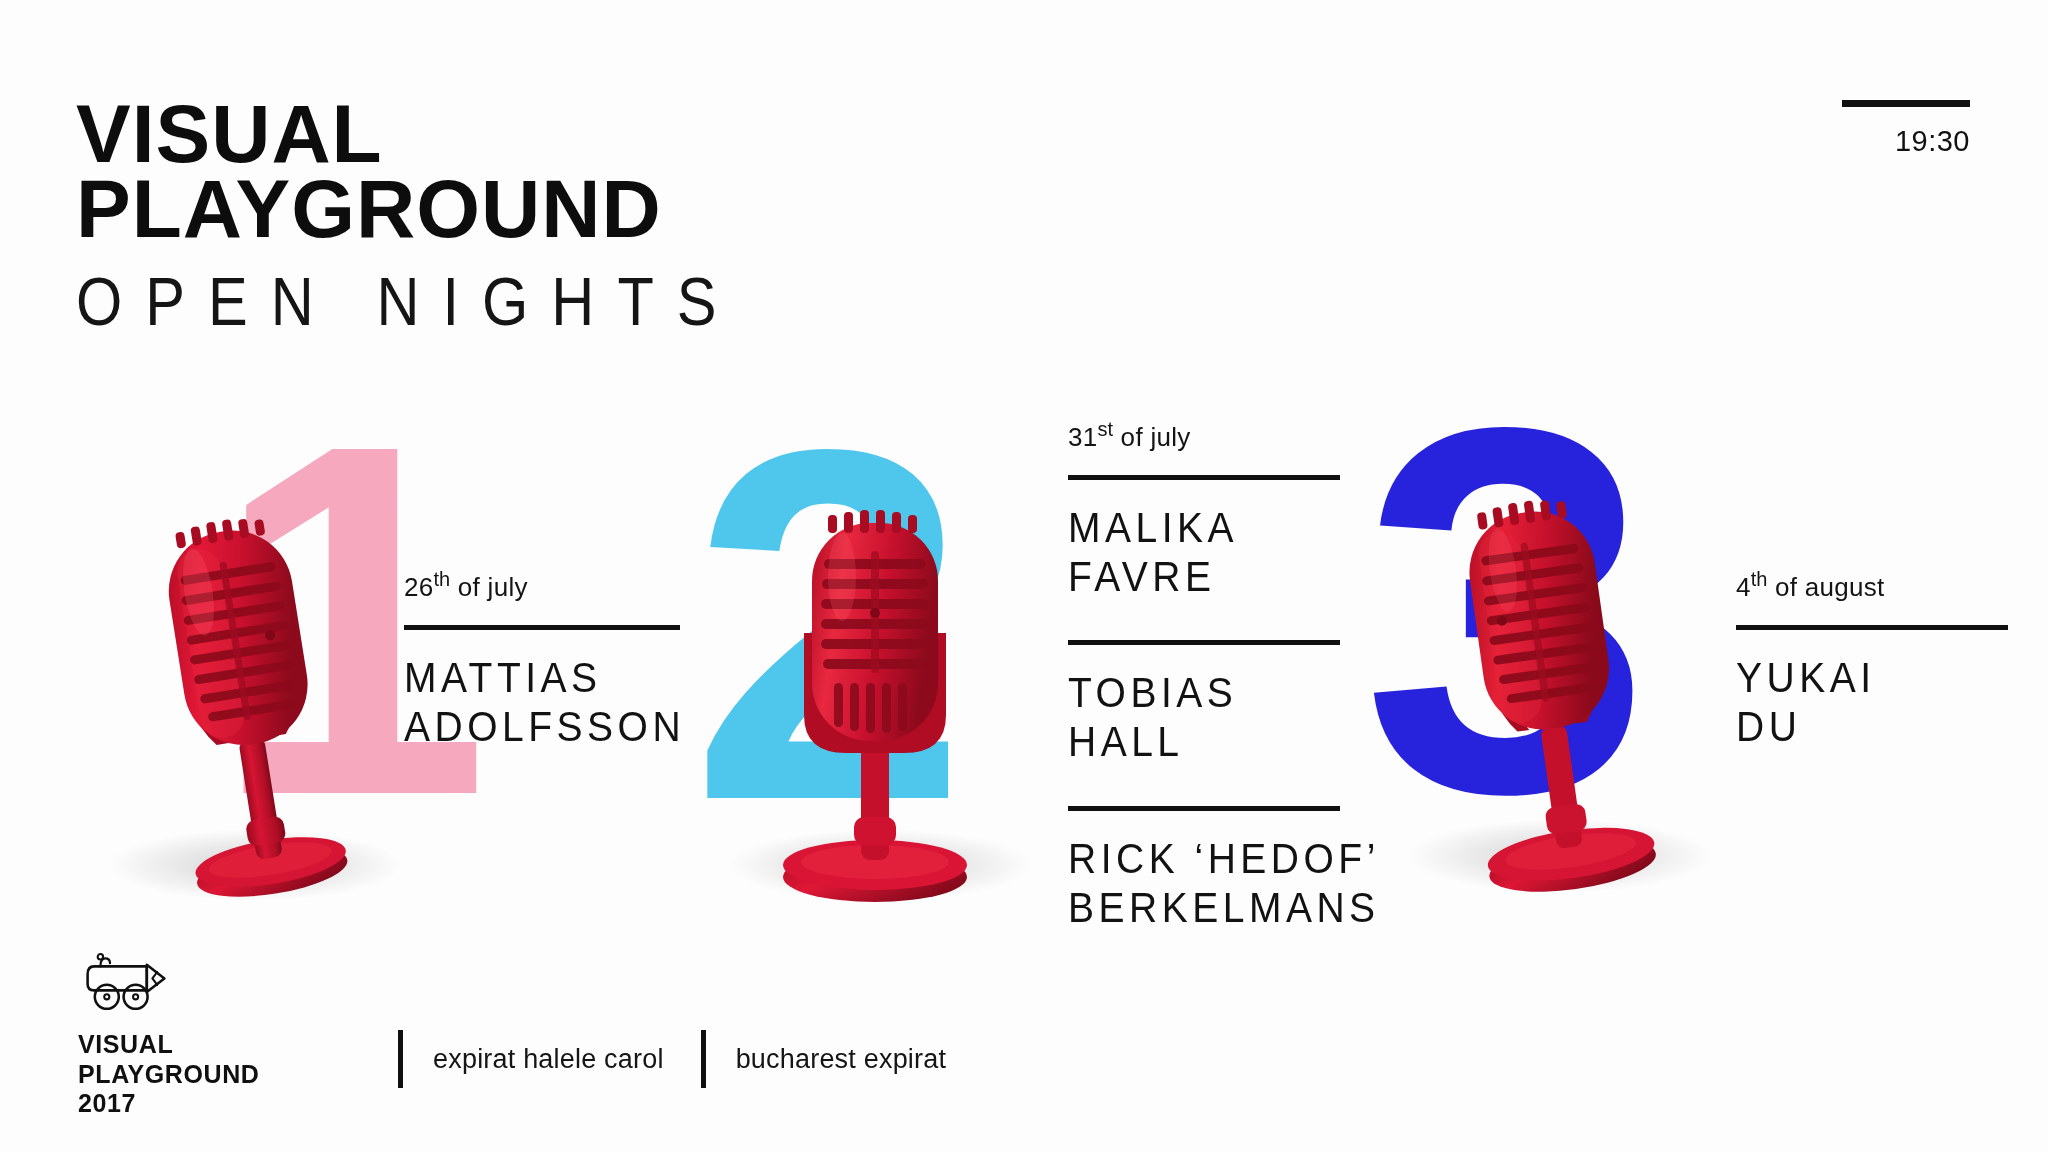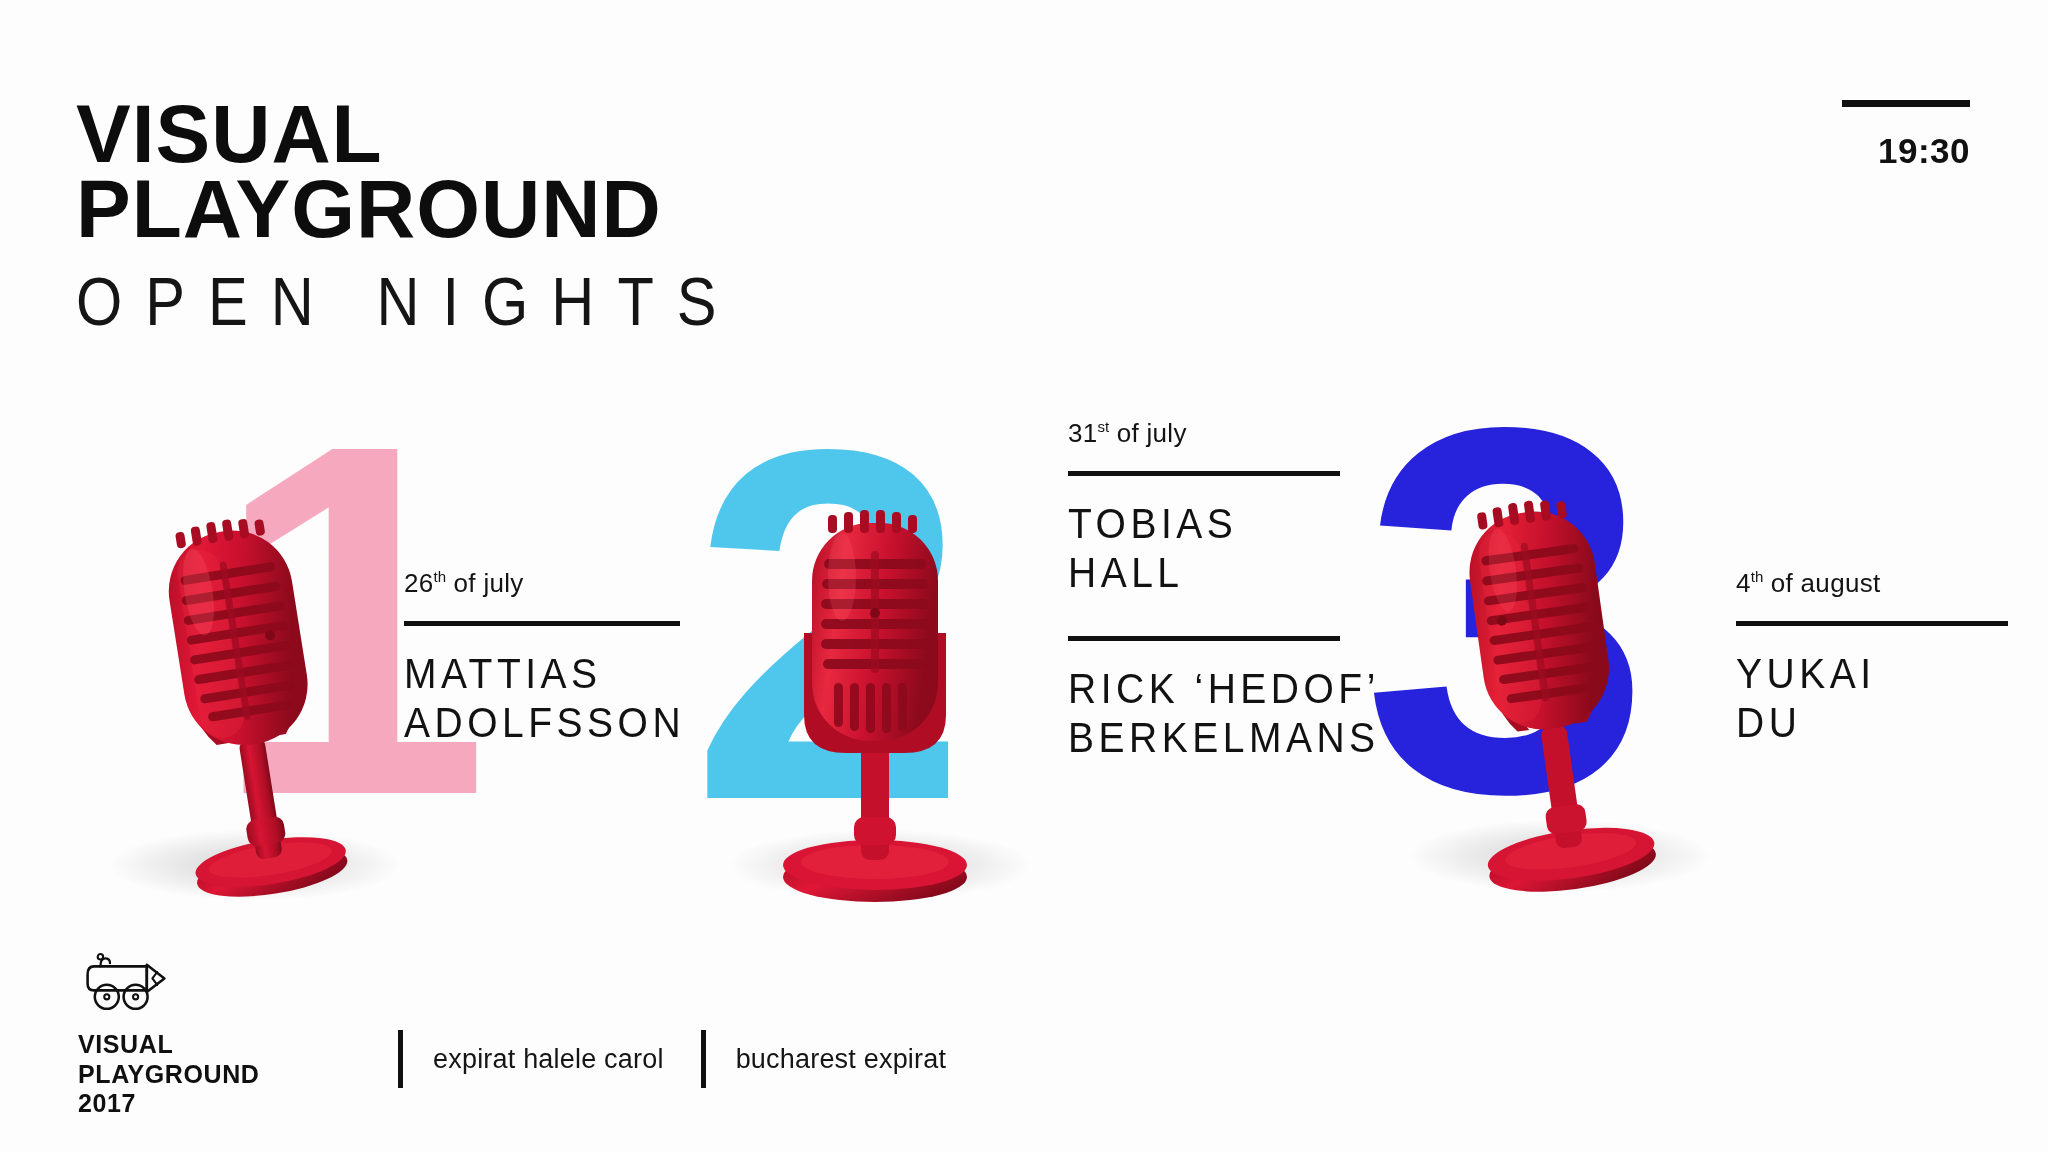--- a/index.html
+++ b/index.html
@@ -30,25 +30,24 @@
     letter-spacing:24px;
     color:#151515;
     transform:scaleY(1.12) scaleX(0.96);
     transform-origin:left top;
   }
 
   
   #clock-block { position:absolute; right:78px; top:100px; text-align:right; width:240px; }
   #clock-rule { height:7px; background:#111; width:128px; margin-left:auto; }
   #clock-time {
-    margin-top:24px;
-    font-size:35px;
+    margin-top:18px;
+    font-size:29px;
     letter-spacing:0.5px;
     color:#111;
-    font-weight:bold;
   }
 
   
   .numeral-group { position:absolute; }
   .numeral {
     position:absolute;
     font-family:"Liberation Sans", sans-serif;
     font-weight:bold;
     line-height:1;
     user-select:none;
@@ -85,21 +84,21 @@
   #lineup-2 { left:1068px; top:418px;  width:272px; }
   #lineup-3 { left:1736px; top:568px;  width:272px; }
 
   .lineup-date {
     font-size:26px;
     font-weight:400;
     letter-spacing:0.3px;
     color:#141414;
     white-space:nowrap;
   }
-  .lineup-date sup { font-size:15px; vertical-align:super; letter-spacing:0; }
+  .lineup-date sup { font-size:20px; vertical-align:super; letter-spacing:0; }
 
   .lineup-rule { height:5px; background:#101010; margin:22px 0 0 0; }
 
   .lineup-act {
     margin-top:22px;
     font-family:"Liberation Sans", sans-serif;
     font-weight:300;
     font-size:39px;
     line-height:1.16;
     letter-spacing:4.5px;
@@ -343,20 +342,27 @@
       <span class="act-line">ADOLFSSON</span>
     </div>
   </div>
 </div>
 
 <div class="lineup" id="lineup-2">
   <div class="lineup-date"><span>31</span><sup>st</sup><span> of july</span></div>
   <div class="lineup-slot">
     <div class="lineup-rule"></div>
     <div class="lineup-act">
+      <span class="act-line">MALIKA</span>
+      <span class="act-line">FAVRE</span>
+    </div>
+  </div>
+  <div class="lineup-slot">
+    <div class="lineup-rule"></div>
+    <div class="lineup-act">
       <span class="act-line">TOBIAS</span>
       <span class="act-line">HALL</span>
     </div>
   </div>
   <div class="lineup-slot">
     <div class="lineup-rule"></div>
     <div class="lineup-act">
       <span class="act-line">RICK ‘HEDOF’</span>
       <span class="act-line">BERKELMANS</span>
     </div>

